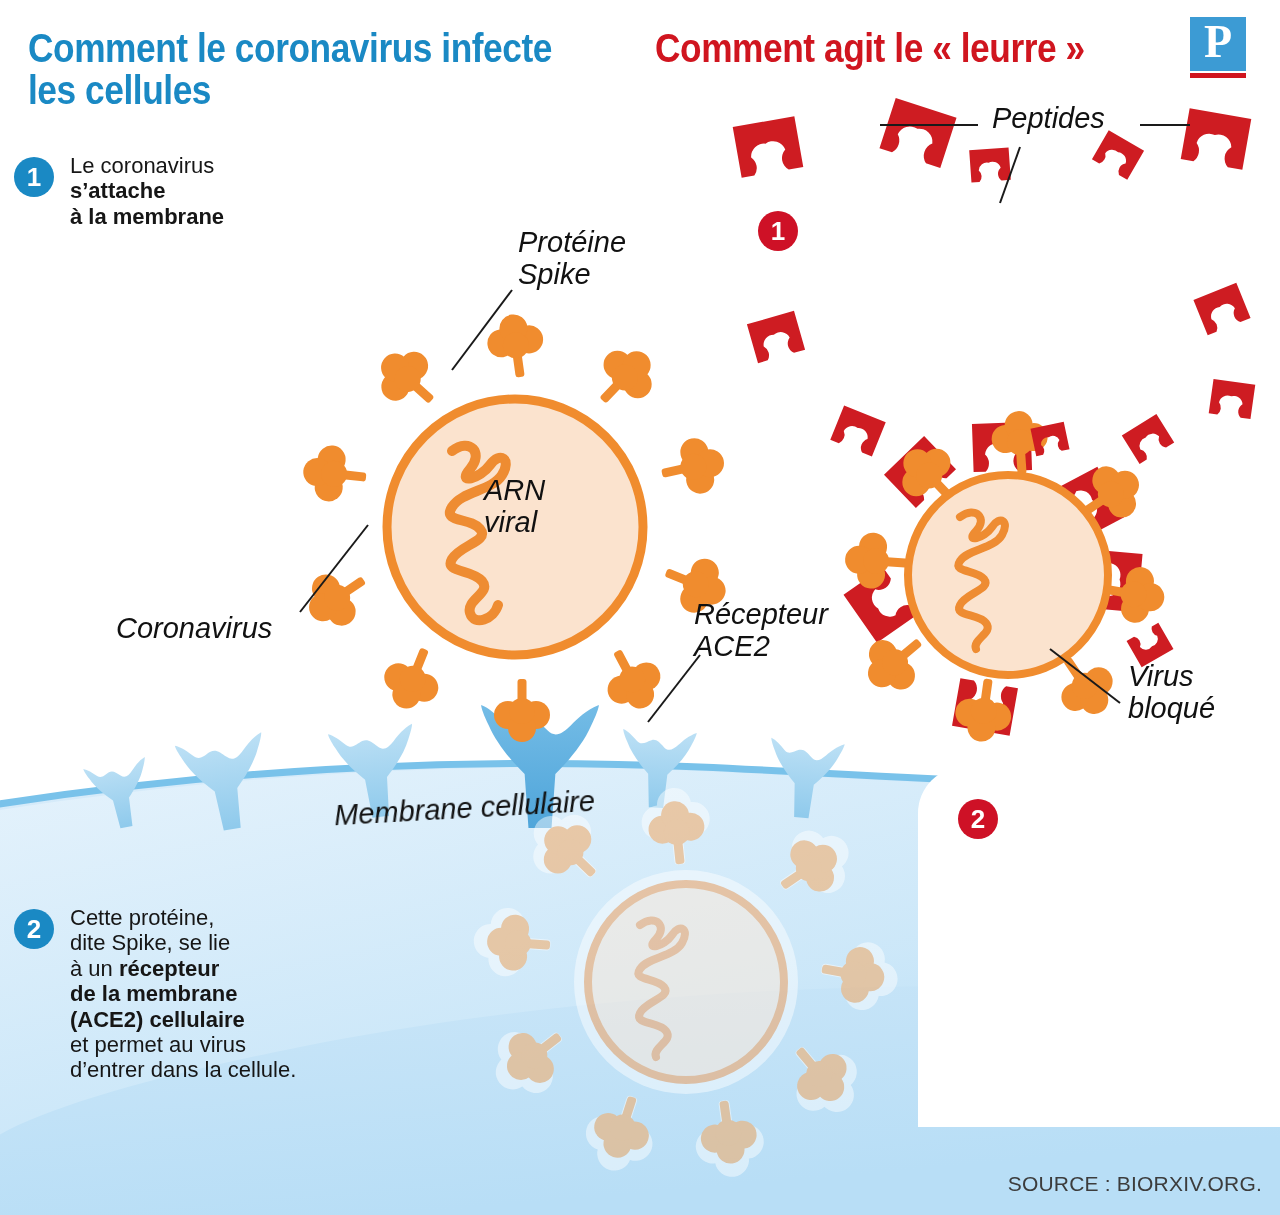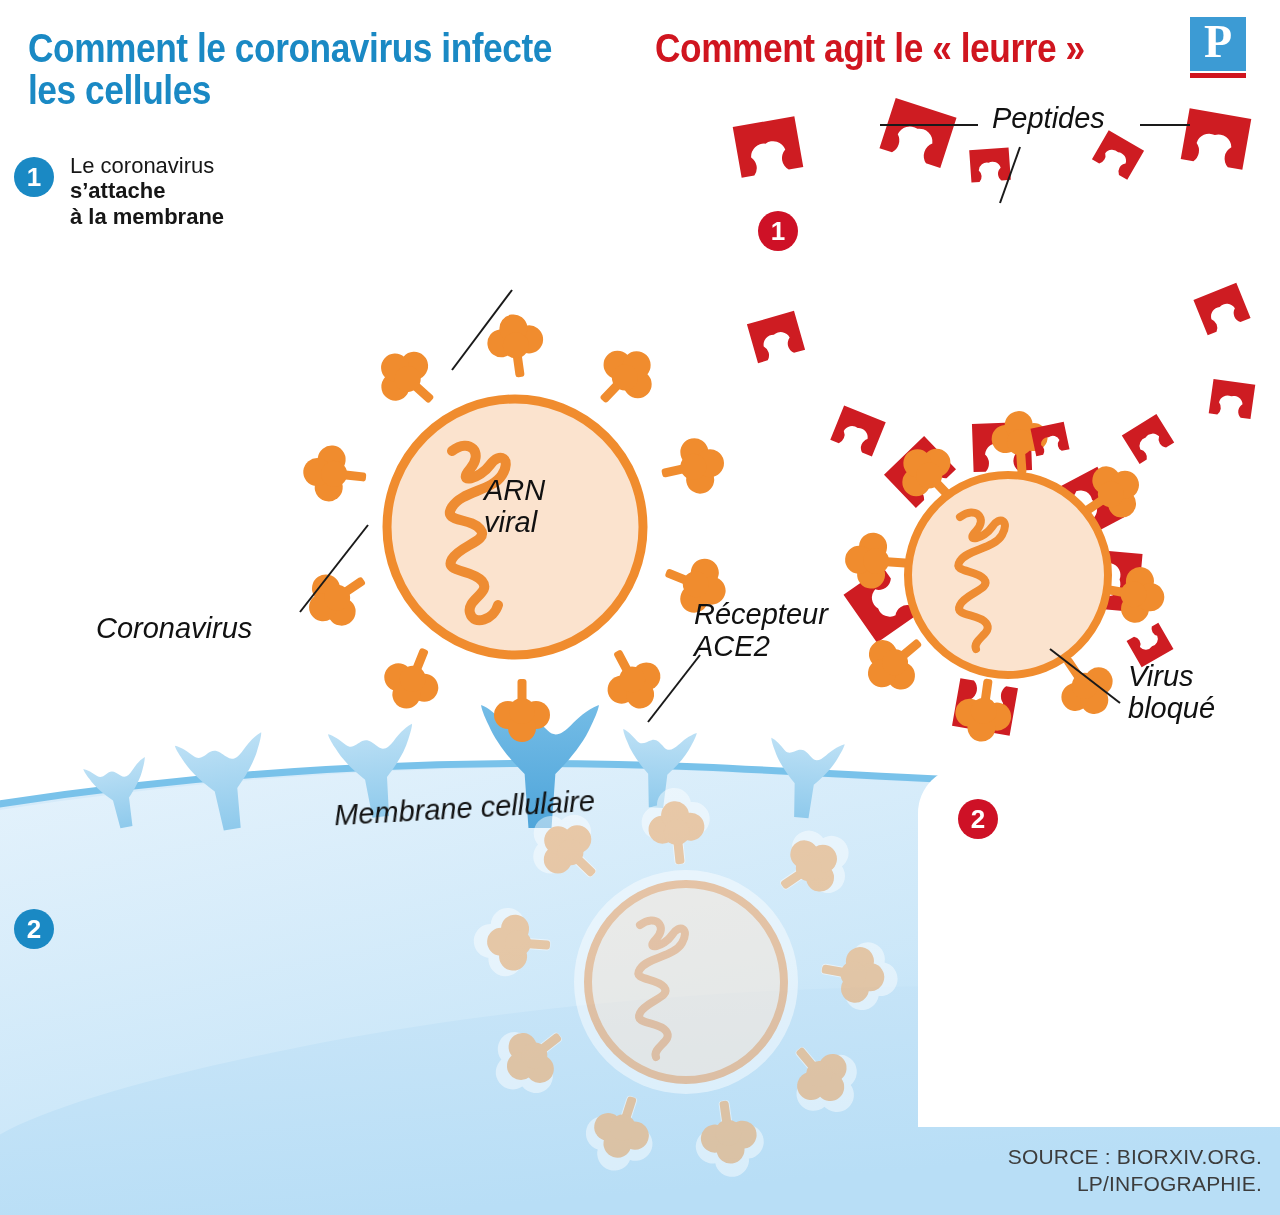--- a/index.html
+++ b/index.html
@@ -340,44 +340,46 @@
 
   <div id="panel-right"></div>
 
   <div class="step" id="step1-left">
     <div class="badge blue">1</div>
     <div class="step-text"><span>Le coronavirus<br></span><b>s’attache<br>à la membrane<br></b></div>
   </div>
 
   <div class="step" id="step2-left">
     <div class="badge blue">2</div>
+    <div class="step-text"><span>Cette protéine,<br>dite Spike, se lie<br>à un </span><b>récepteur<br>de la membrane<br>(ACE2) cellulaire<br></b><span>et permet au virus<br>d’entrer dans la cellule.</span></div>
   </div>
 
   <div class="step" id="step1-right">
     <div class="badge red">1</div>
   </div>
 
   <div class="step" id="step2-right">
     <div class="badge red">2</div>
   </div>
 
+  <div class="label" style="left:518px; top:220px;">Protéine
+Spike</div>
 
   <div class="label" style="left:484px; top:468px;">ARN
 viral</div>
 
-  <div class="label" style="left:96px; top:606px;">Coronavirus</div>
+  <div class="label" style="left:116px; top:606px;">Coronavirus</div>
 
   <div class="label" style="left:694px; top:592px;">Récepteur
 ACE2</div>
 
   <div class="label" style="left:334px; top:786px; transform:rotate(-3.2deg);">Membrane cellulaire</div>
 
   <div class="label" style="left:992px; top:96px;">Peptides</div>
 
   <div class="label" style="left:1128px; top:654px;">Virus
 bloqué</div>
 
   <div id="source">
     <div>SOURCE : BIORXIV.ORG.</div>
-    <div>LP/INFOGRAPHIE.</div>
   </div>
 
 </div>
 
 </body></html>

